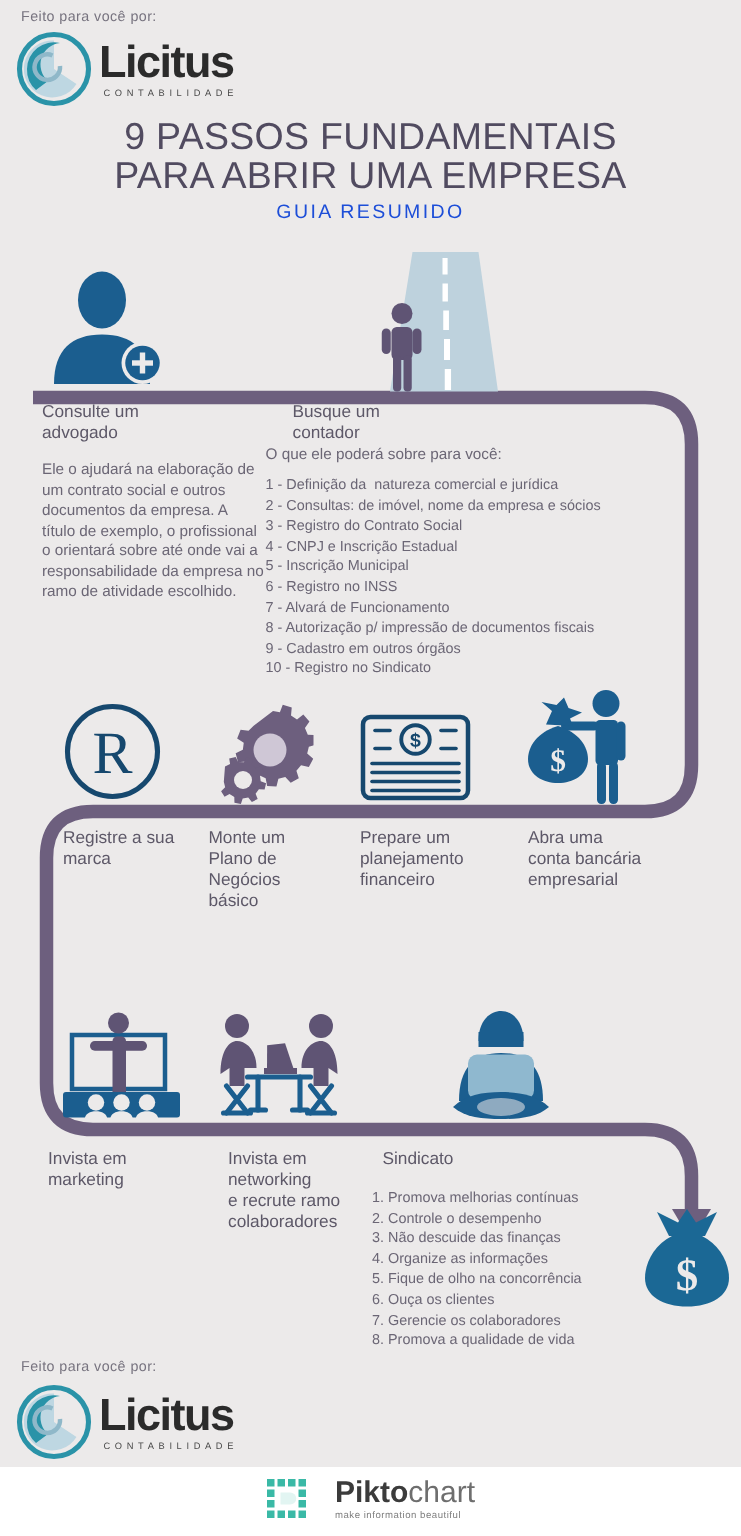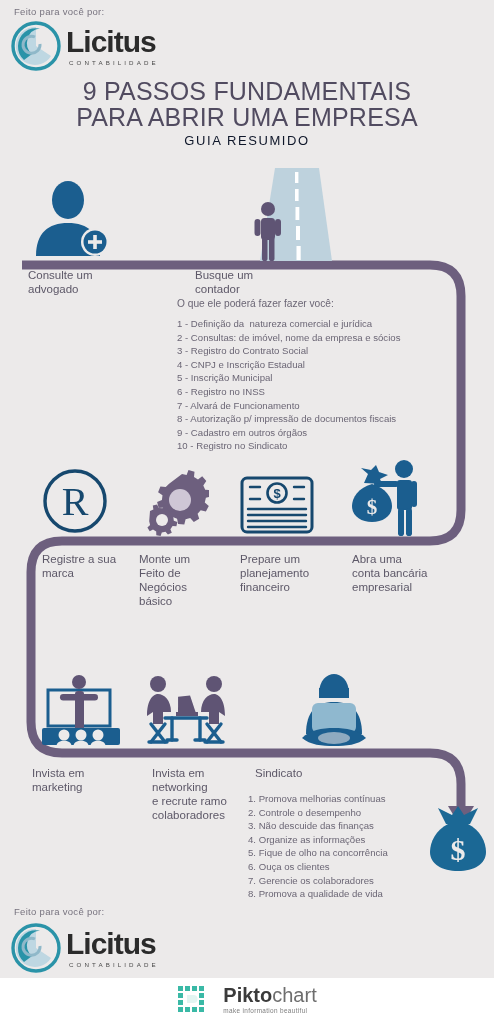--- a/index.html
+++ b/index.html
@@ -28,21 +28,21 @@
     font-size:6.2px;letter-spacing:3.1px;color:#4a4a4a;margin-top:2px;margin-left:3px;
   }
 
   .title{
     position:absolute;left:0;right:0;text-align:center;
     color:#514b60;font-weight:normal;
     font-size:25px;line-height:1.06;letter-spacing:.2px;
   }
   .subtitle{
     position:absolute;left:0;right:0;text-align:center;
-    color:#0f172a;font-size:13px;letter-spacing:1.6px;
+    color:#1d4ed8;font-size:13px;letter-spacing:1.6px;
   }
 
   
   .pathsvg{position:absolute;left:0;top:0;width:494px;height:1024px;pointer-events:none;}
 
   
   .hd{
     position:absolute;color:#5d5868;font-size:11.5px;line-height:1.28;
   }
   .hd.center{text-align:left;}
@@ -118,24 +118,25 @@
         <rect x="12.5" y="51" width="6" height="17" rx="3"></rect>
         <rect x="33" y="51" width="6" height="17" rx="3"></rect>
         <rect x="20" y="69" width="5.5" height="24" rx="2.6"></rect>
         <rect x="27" y="69" width="5.5" height="24" rx="2.6"></rect>
       </g>
     </svg>
   </div>
 
   <div class="hd" style="left:28px;top:268px;width:140px;">Consulte um</div>
   <div class="hd" style="left:28px;top:282px;width:140px;">advogado</div>
+  <div class="body" style="left:28px;top:307px;width:148px;">Ele o ajudará na elaboração de um contrato social e outros documentos da empresa. A título de exemplo, o profissional o orientará sobre até onde vai a responsabilidade da empresa no ramo de atividade escolhido.</div>
 
   <div class="hd center" style="left:195px;top:268px;width:190px;">Busque um</div>
   <div class="hd center" style="left:195px;top:282px;width:190px;">contador</div>
-  <div class="body" style="left:177px;top:297px;width:290px;">O que ele poderá fazer fazer você:</div>
+  <div class="body" style="left:177px;top:297px;width:290px;">O que ele poderá sobre para você:</div>
   <div class="listblk" style="left:177px;top:317px;width:300px;"><span class="li">1 - Definição da  natureza comercial e jurídica</span><span class="li">2 - Consultas: de imóvel, nome da empresa e sócios</span><span class="li">3 - Registro do Contrato Social</span><span class="li">4 - CNPJ e Inscrição Estadual</span><span class="li">5 - Inscrição Municipal</span><span class="li">6 - Registro no INSS</span><span class="li">7 - Alvará de Funcionamento</span><span class="li">8 - Autorização p/ impressão de documentos fiscais</span><span class="li">9 - Cadastro em outros órgãos</span><span class="li">10 - Registro no Sindicato</span></div>
 
   <div class="icon" style="left:42px;top:468px;">
     <svg width="66" height="66" viewBox="0 0 66 66">
       <circle cx="33" cy="33" r="30" fill="none" stroke="#16486e" stroke-width="3.4"></circle>
       <text x="33" y="47" text-anchor="middle" font-family="Liberation Serif, serif" font-size="40" fill="#16486e">R</text>
     </svg>
   </div>
 
   <div class="icon" style="left:137px;top:466px;">
@@ -184,21 +185,21 @@
         <path d="M24 24 C10 28 4 38 4 46 C4 56 13 62 24 62 C35 62 44 56 44 46 C44 38 38 28 24 24 Z"></path>
       </g>
       <text x="24" y="54" text-anchor="middle" font-size="21" fill="#eceaea" font-family="Liberation Serif, serif" font-weight="bold">$</text>
     </svg>
   </div>
 
   <div class="hd" style="left:42px;top:552px;width:110px;">Registre a sua</div>
   <div class="hd" style="left:42px;top:566px;width:110px;">marca</div>
 
   <div class="hd" style="left:139px;top:552px;width:100px;">Monte  um</div>
-  <div class="hd" style="left:139px;top:566px;width:100px;">Feito de</div>
+  <div class="hd" style="left:139px;top:566px;width:100px;">Plano de</div>
   <div class="hd" style="left:139px;top:580px;width:100px;">Negócios</div>
   <div class="hd" style="left:139px;top:594px;width:100px;">básico</div>
 
   <div class="hd" style="left:240px;top:552px;width:110px;">Prepare um</div>
   <div class="hd" style="left:240px;top:566px;width:110px;">planejamento</div>
   <div class="hd" style="left:240px;top:580px;width:110px;">financeiro</div>
 
   <div class="hd" style="left:352px;top:552px;width:120px;">Abra uma</div>
   <div class="hd" style="left:352px;top:566px;width:120px;">conta bancária</div>
   <div class="hd" style="left:352px;top:580px;width:120px;">empresarial</div>

